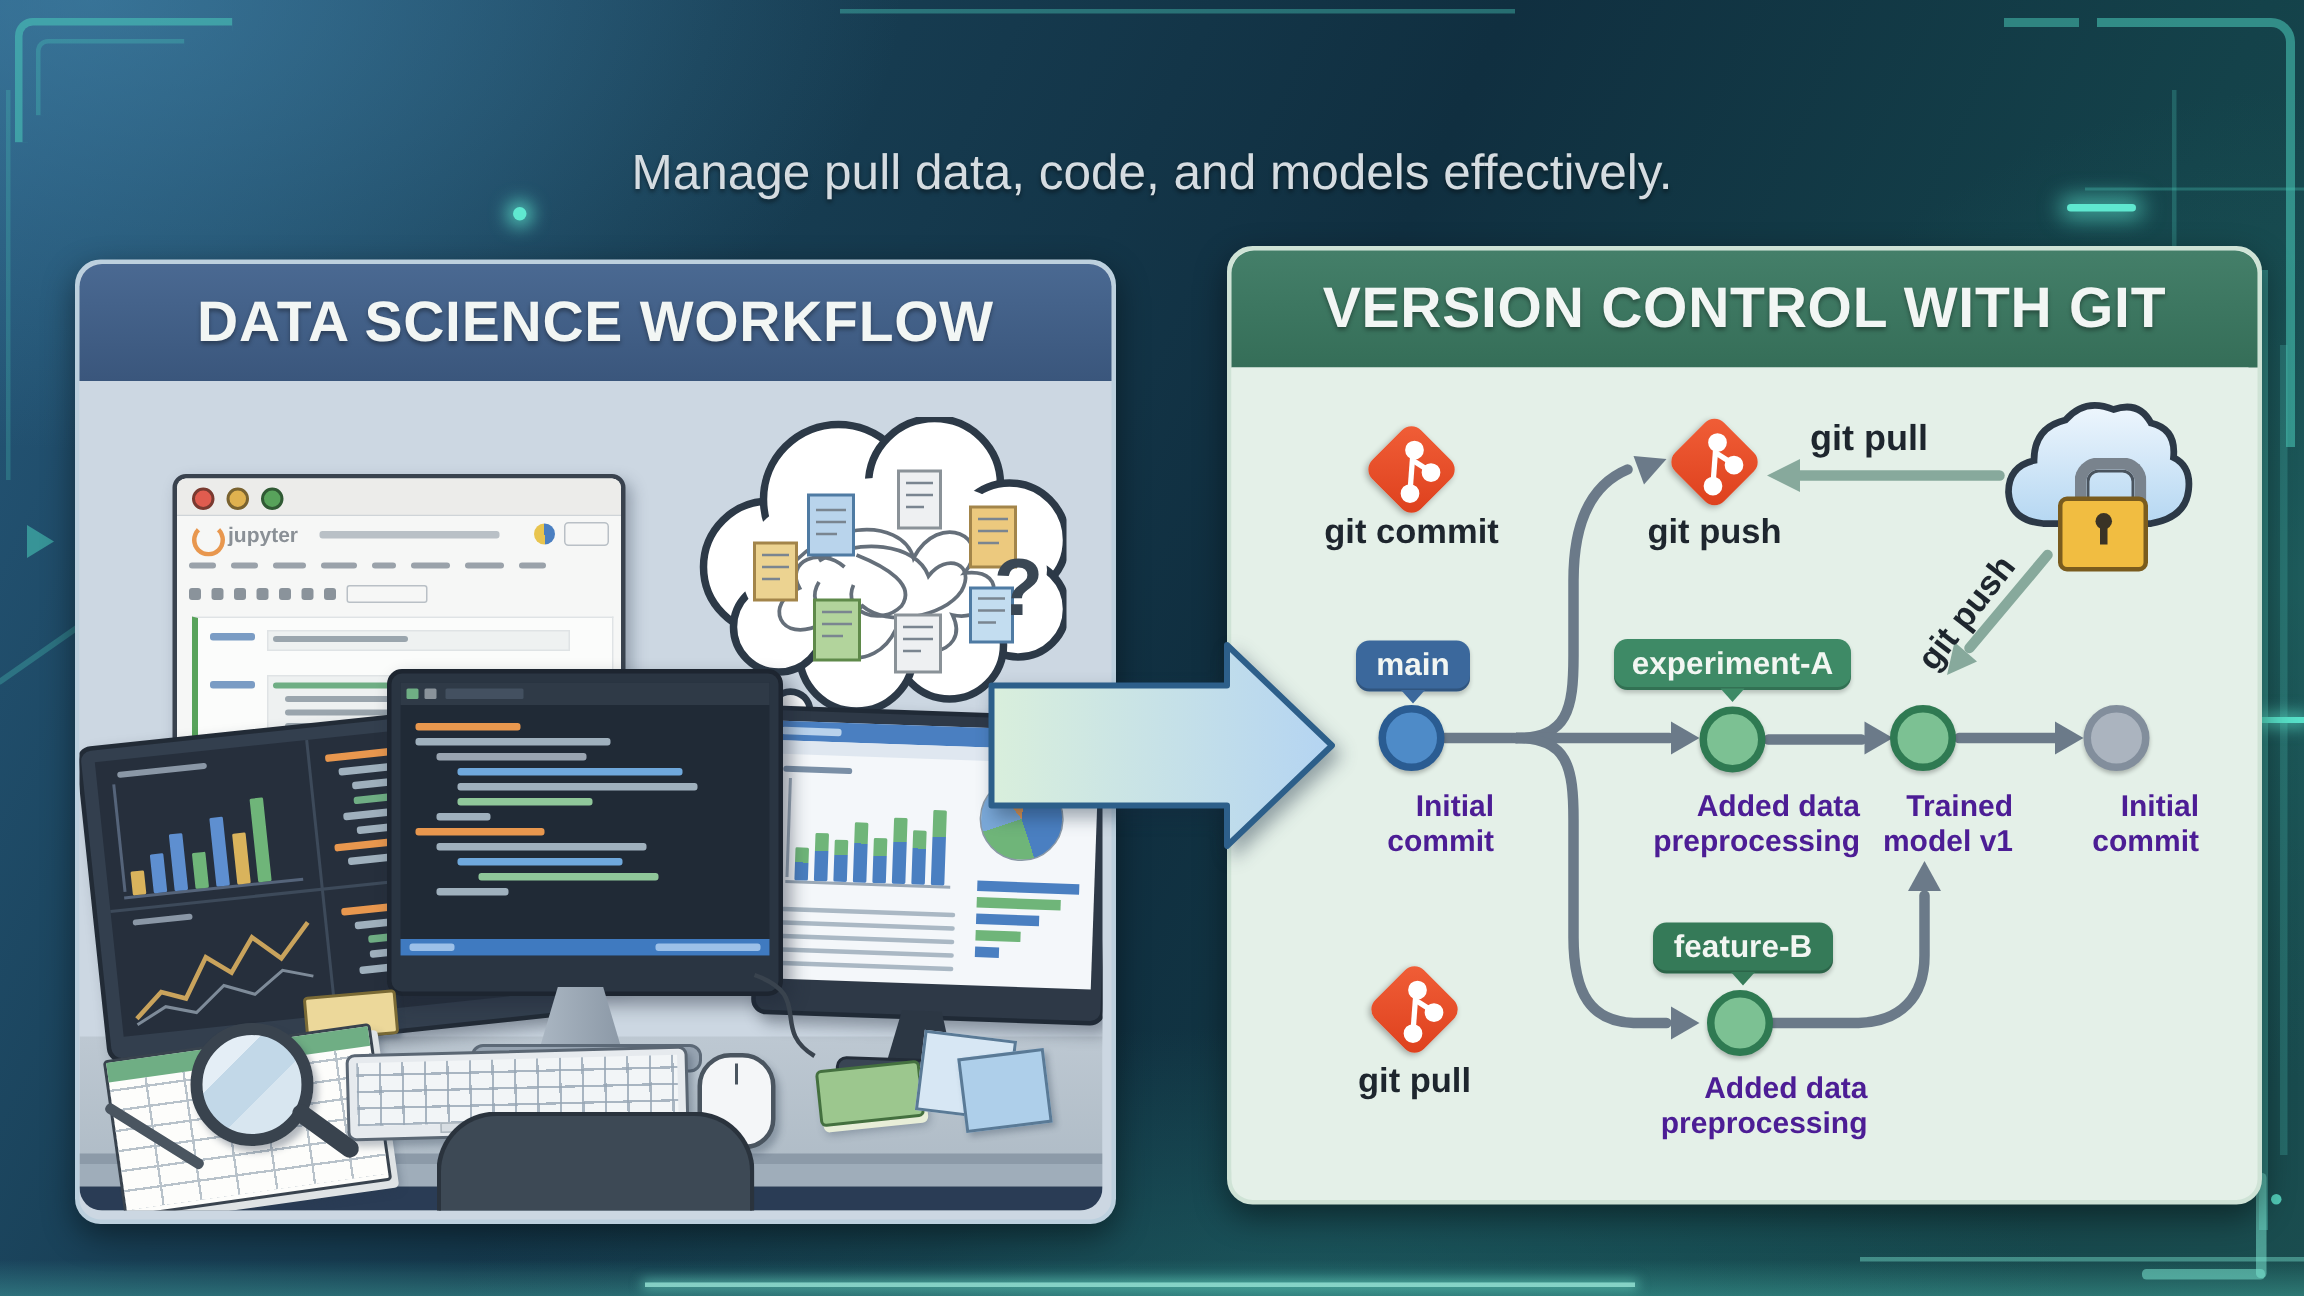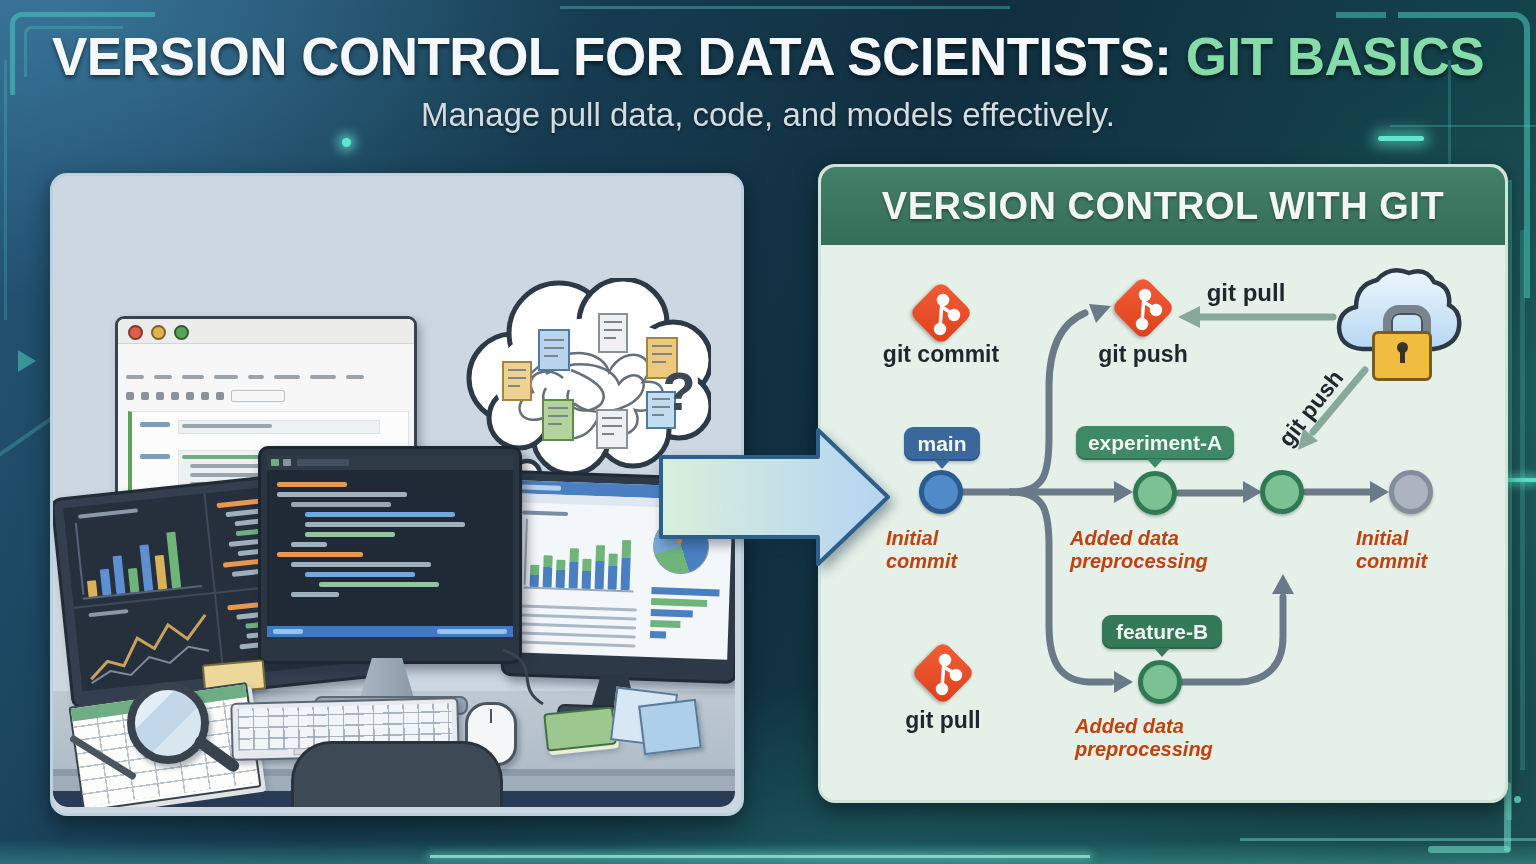--- a/index.html
+++ b/index.html
@@ -62,21 +62,21 @@
   }
   .badge:after{content:"";position:absolute;left:50%;bottom:-8px;margin-left:-8px;
     border:8px solid transparent;border-bottom:none;}
   .badge.blue{background:#3b689c;} .badge.blue:after{border-top:9px solid #3b689c;}
   .badge.green{background:#3e8a66;} .badge.green:after{border-top:9px solid #3e8a66;}
   .badge.dgreen{background:#357a58;} .badge.dgreen:after{border-top:9px solid #357a58;}
   .node{position:absolute;width:34px;height:34px;border-radius:50%;box-shadow:0 2px 3px rgba(0,0,0,.25);}
   .node.blue{background:#4e8bc8;border:5px solid #2a5c92;}
   .node.green{background:#7cc193;border:5px solid #2f7a52;}
   .node.gray{background:#abb4bf;border:5px solid #828e9c;}
-  .commit-label{position:absolute;text-align:left;font-size:20px;font-weight:700;color:#c2410c;line-height:23px;font-style:italic;}
+  .commit-label{position:absolute;text-align:right;font-size:20px;font-weight:700;color:#4c1d95;line-height:23px;}
   
   .cl{height:5px;border-radius:2px;margin:5px 0;}
   .monitor-frame{position:absolute;border-radius:10px;}
   .screen-quad{position:absolute;overflow:hidden;}
   .bars{position:absolute;bottom:4px;left:8px;display:flex;align-items:flex-end;gap:5px;}
   .bars div{width:9px;border-radius:1px;}
 </style>
 </head>
 <body>
 
@@ -101,36 +101,43 @@
   <div class="deco" style="left:1506px;top:180px;width:6px;height:640px;background:rgba(80,200,188,.4);"></div>
   <div class="deco" style="left:1520px;top:230px;width:5px;height:540px;background:rgba(80,200,188,.25);"></div>
   <div class="deco" style="left:1494px;top:478px;width:42px;height:4px;background:#57e0c8;box-shadow:0 0 10px 3px rgba(95,232,208,.6);"></div>
   <div class="deco" style="left:0;top:840px;width:1536px;height:24px;background:linear-gradient(180deg,rgba(20,60,70,0),rgba(90,220,200,.3));"></div>
   <div class="deco" style="left:430px;top:855px;width:660px;height:3px;background:rgba(165,245,228,.75);box-shadow:0 0 8px 2px rgba(120,235,212,.5);"></div>
   <div class="deco" style="left:1240px;top:838px;width:296px;height:3px;background:rgba(120,225,205,.45);"></div>
   <div class="deco" style="left:1428px;top:846px;width:82px;height:7px;border-radius:3px;background:rgba(120,225,205,.55);"></div>
   <div class="deco" style="left:1504px;top:782px;width:7px;height:70px;border-radius:3px;background:rgba(120,225,205,.55);"></div>
   <div class="dot" style="left:1514px;top:796px;width:7px;height:7px;background:rgba(95,232,208,.8);"></div>
 
-  <div class="title"><span>VERSION CONTROL FOR DATA SCIENTISTS: </span><span class="accent">GIT BASICS</span></div>
   <div class="subtitle">Manage pull data, code, and models effectively.</div>
 
   <div class="panel" id="panel-left">
+    <div class="phead">DATA SCIENCE WORKFLOW</div>
     <div class="pbody">
 
       <div style="position:absolute;left:0;top:437px;width:100%;height:120px;background:linear-gradient(180deg,#bdc8d2,#aab7c2);"></div>
       <div style="position:absolute;left:0;top:515px;width:100%;height:7px;background:#8c9aa8;"></div>
       <div style="position:absolute;left:0;top:522px;width:100%;height:15px;background:#9fadba;"></div>
       <div style="position:absolute;left:0;top:537px;width:100%;height:16px;background:#2a3c55;"></div>
 
       <div style="position:absolute;left:62px;top:62px;width:296px;height:332px;background:#f6f7f6;border:3px solid #39424e;border-radius:9px;box-shadow:4px 5px 10px rgba(40,55,75,.35);z-index:1;">
         <div style="position:absolute;left:0;top:0;width:100%;height:24px;background:#ececea;border-bottom:1px solid #cfd4d8;border-radius:6px 6px 0 0;">
           <span style="position:absolute;left:10px;top:6px;width:11px;height:11px;border-radius:50%;background:#e05c4f;border:2px solid #7a3a30;"></span>
           <span style="position:absolute;left:33px;top:6px;width:11px;height:11px;border-radius:50%;background:#e0b14f;border:2px solid #7a6330;"></span>
           <span style="position:absolute;left:56px;top:6px;width:11px;height:11px;border-radius:50%;background:#58a35b;border:2px solid #305a34;"></span>
+        </div>
+        <div style="position:absolute;left:0;top:26px;width:100%;height:26px;">
+          <span style="position:absolute;left:10px;top:4px;width:16px;height:16px;border-radius:50%;border:3px solid #e8974e;border-top-color:transparent;"></span>
+          <span style="position:absolute;left:34px;top:3px;font-size:14px;font-weight:700;color:#8a9096;filter:blur(.5px);">jupyter</span>
+          <span style="position:absolute;left:95px;top:9px;width:120px;height:5px;border-radius:2px;background:#b9c0c6;"></span>
+          <span style="position:absolute;right:44px;top:4px;width:14px;height:14px;border-radius:50%;background:conic-gradient(#4a7fc1 0 180deg,#e8c44e 180deg 360deg);"></span>
+          <span style="position:absolute;right:8px;top:3px;width:28px;height:14px;border:1.5px solid #b9c0c6;border-radius:3px;"></span>
         </div>
         <div style="position:absolute;left:8px;top:56px;width:280px;height:10px;display:flex;gap:10px;">
           <span style="width:18px;height:4px;background:#9aa2aa;border-radius:2px;"></span>
             <span style="width:18px;height:4px;background:#9aa2aa;border-radius:2px;"></span>
           <span style="width:22px;height:4px;background:#9aa2aa;border-radius:2px;"></span>
             <span style="width:24px;height:4px;background:#9aa2aa;border-radius:2px;"></span>
           <span style="width:16px;height:4px;background:#9aa2aa;border-radius:2px;"></span>
             <span style="width:26px;height:4px;background:#9aa2aa;border-radius:2px;"></span>
           <span style="width:26px;height:4px;background:#9aa2aa;border-radius:2px;"></span>
             <span style="width:18px;height:4px;background:#9aa2aa;border-radius:2px;"></span>
@@ -456,20 +463,24 @@
       <div class="node green" style="left:317px;top:415px;"></div>
 
       <div class="commit-label" style="left:65px;top:282px;width:110px;">
         <div>Initial</div>
           <div>commit</div>
       </div>
       <div class="commit-label" style="left:249px;top:282px;width:170px;">
         <div>Added data</div>
           <div>preprocessing</div>
       </div>
+      <div class="commit-label" style="left:401px;top:282px;width:120px;">
+        <div>Trained</div>
+          <div>model v1</div>
+      </div>
       <div class="commit-label" style="left:535px;top:282px;width:110px;">
         <div>Initial</div>
           <div>commit</div>
       </div>
       <div class="commit-label" style="left:254px;top:470px;width:170px;">
         <div>Added data</div>
           <div>preprocessing</div>
       </div>
 
       <div class="git-icon" style="left:90px;top:396px;">

